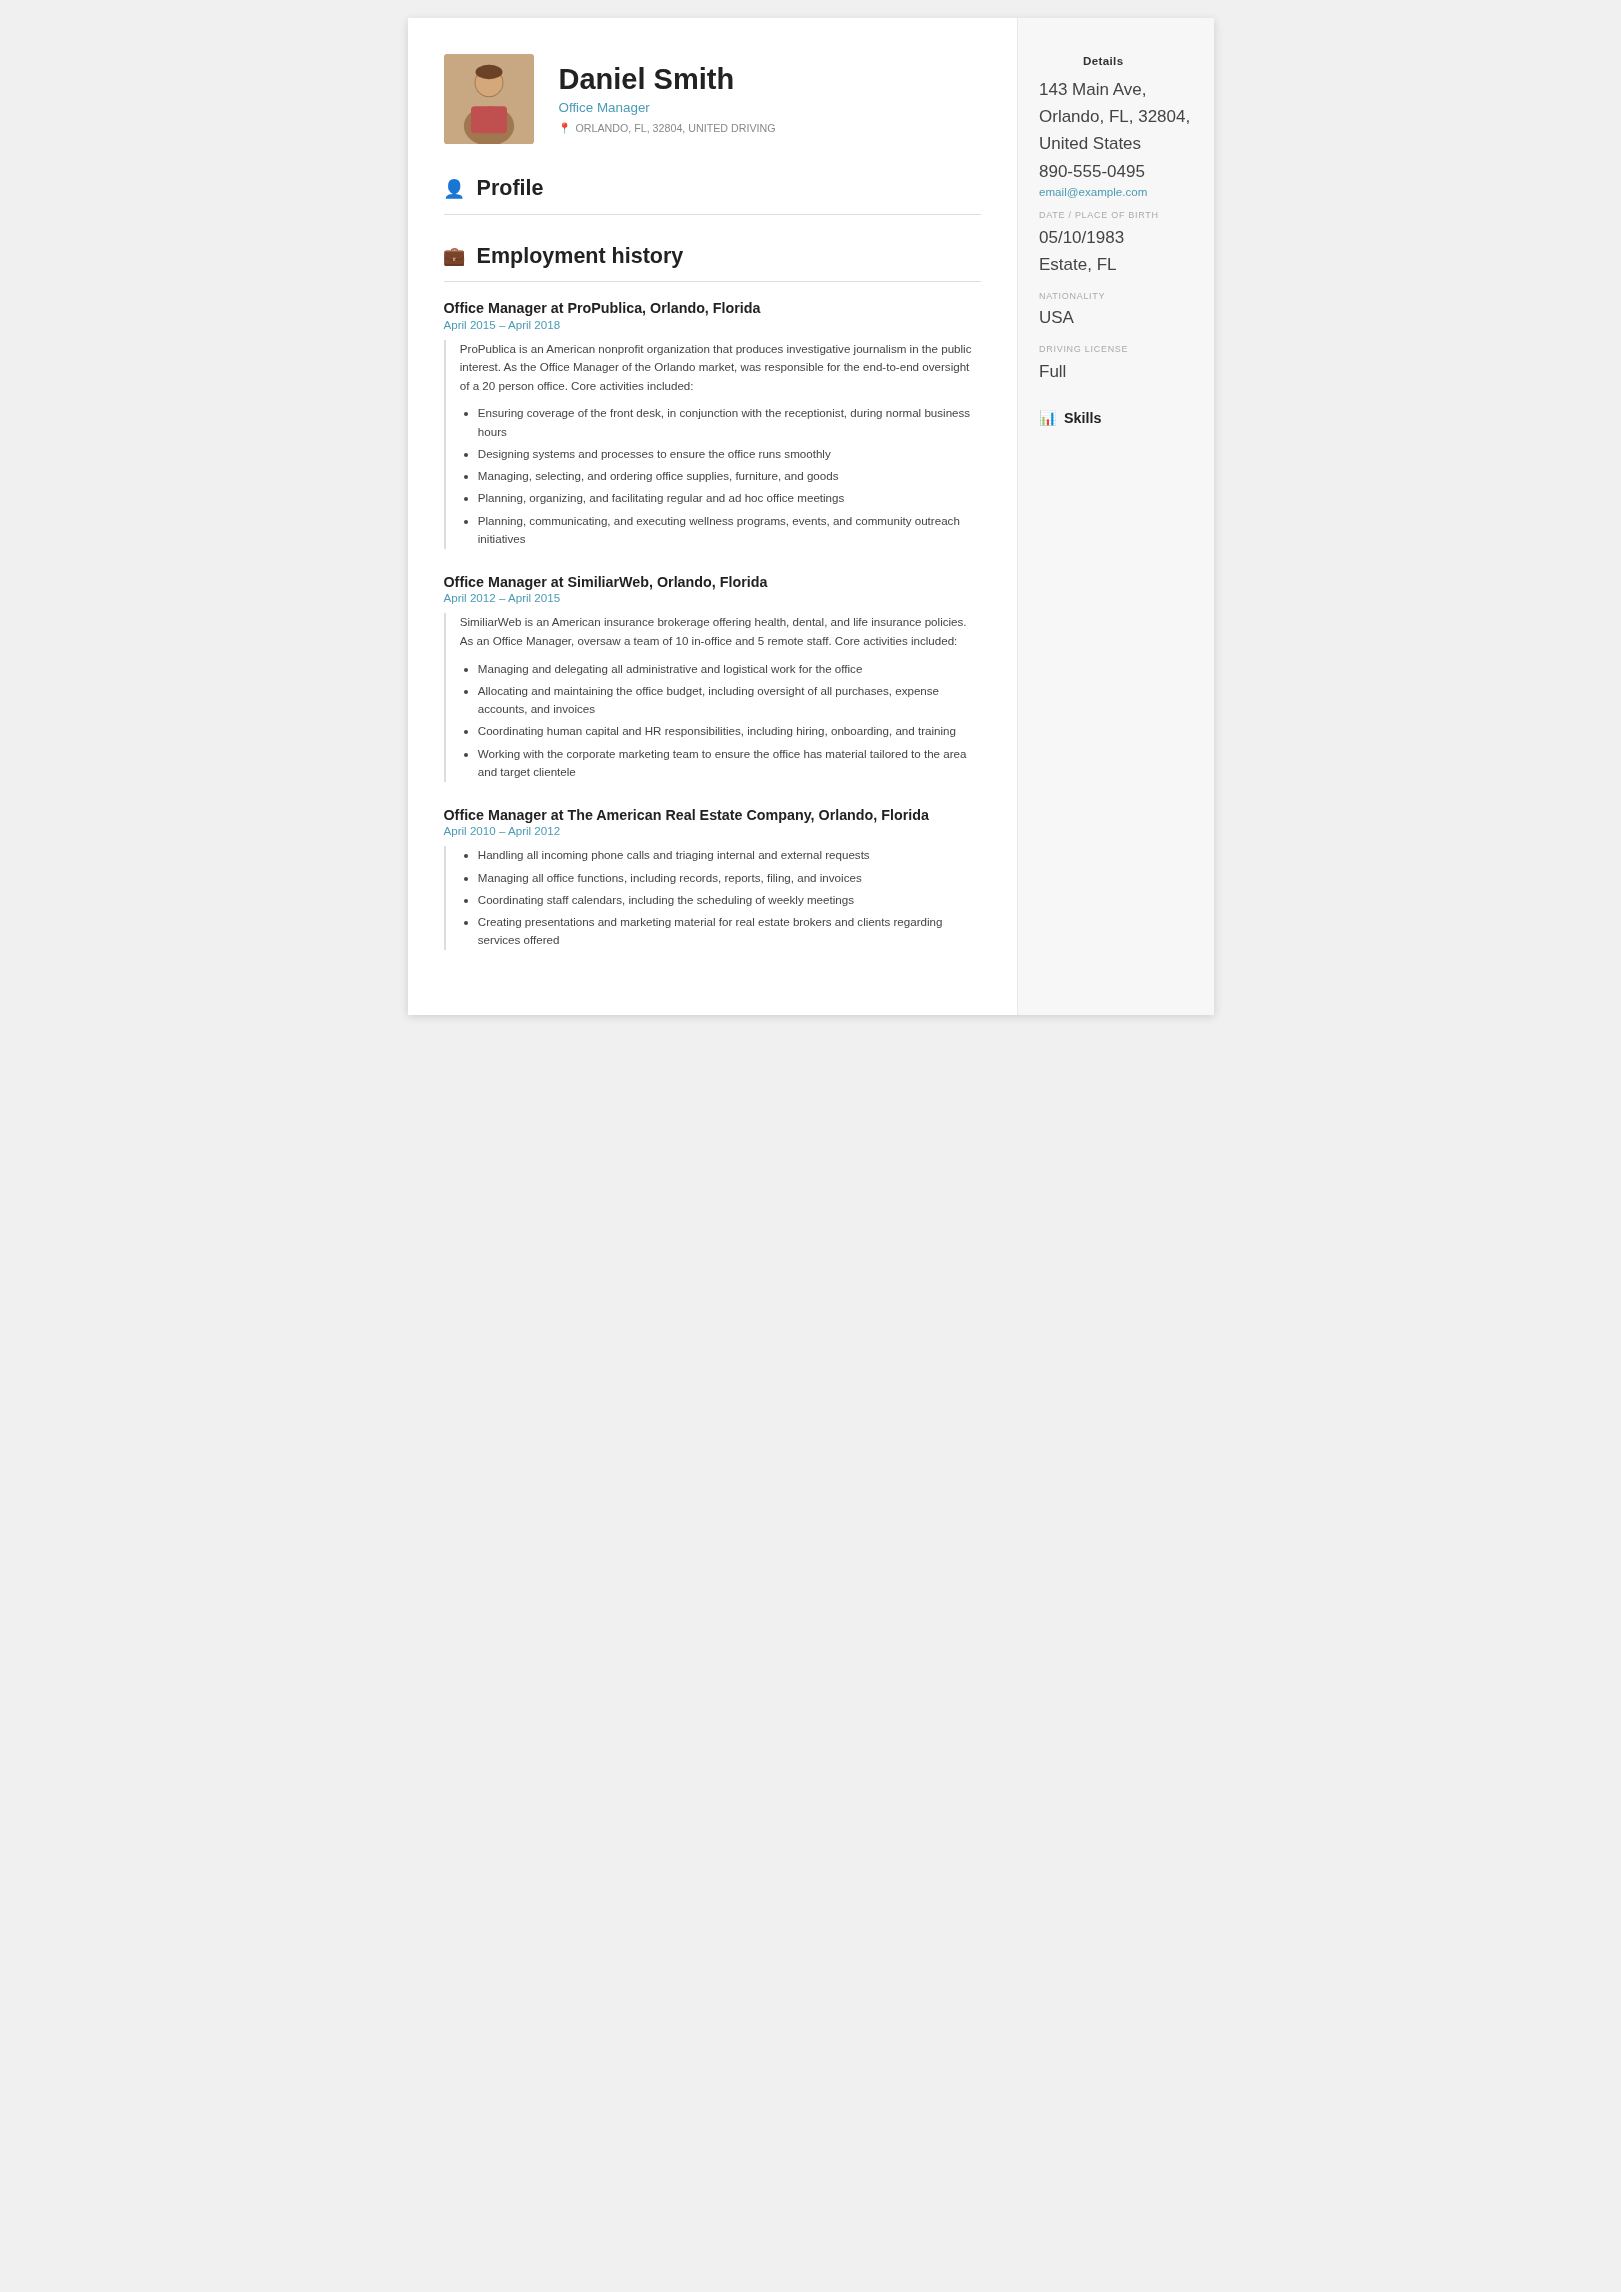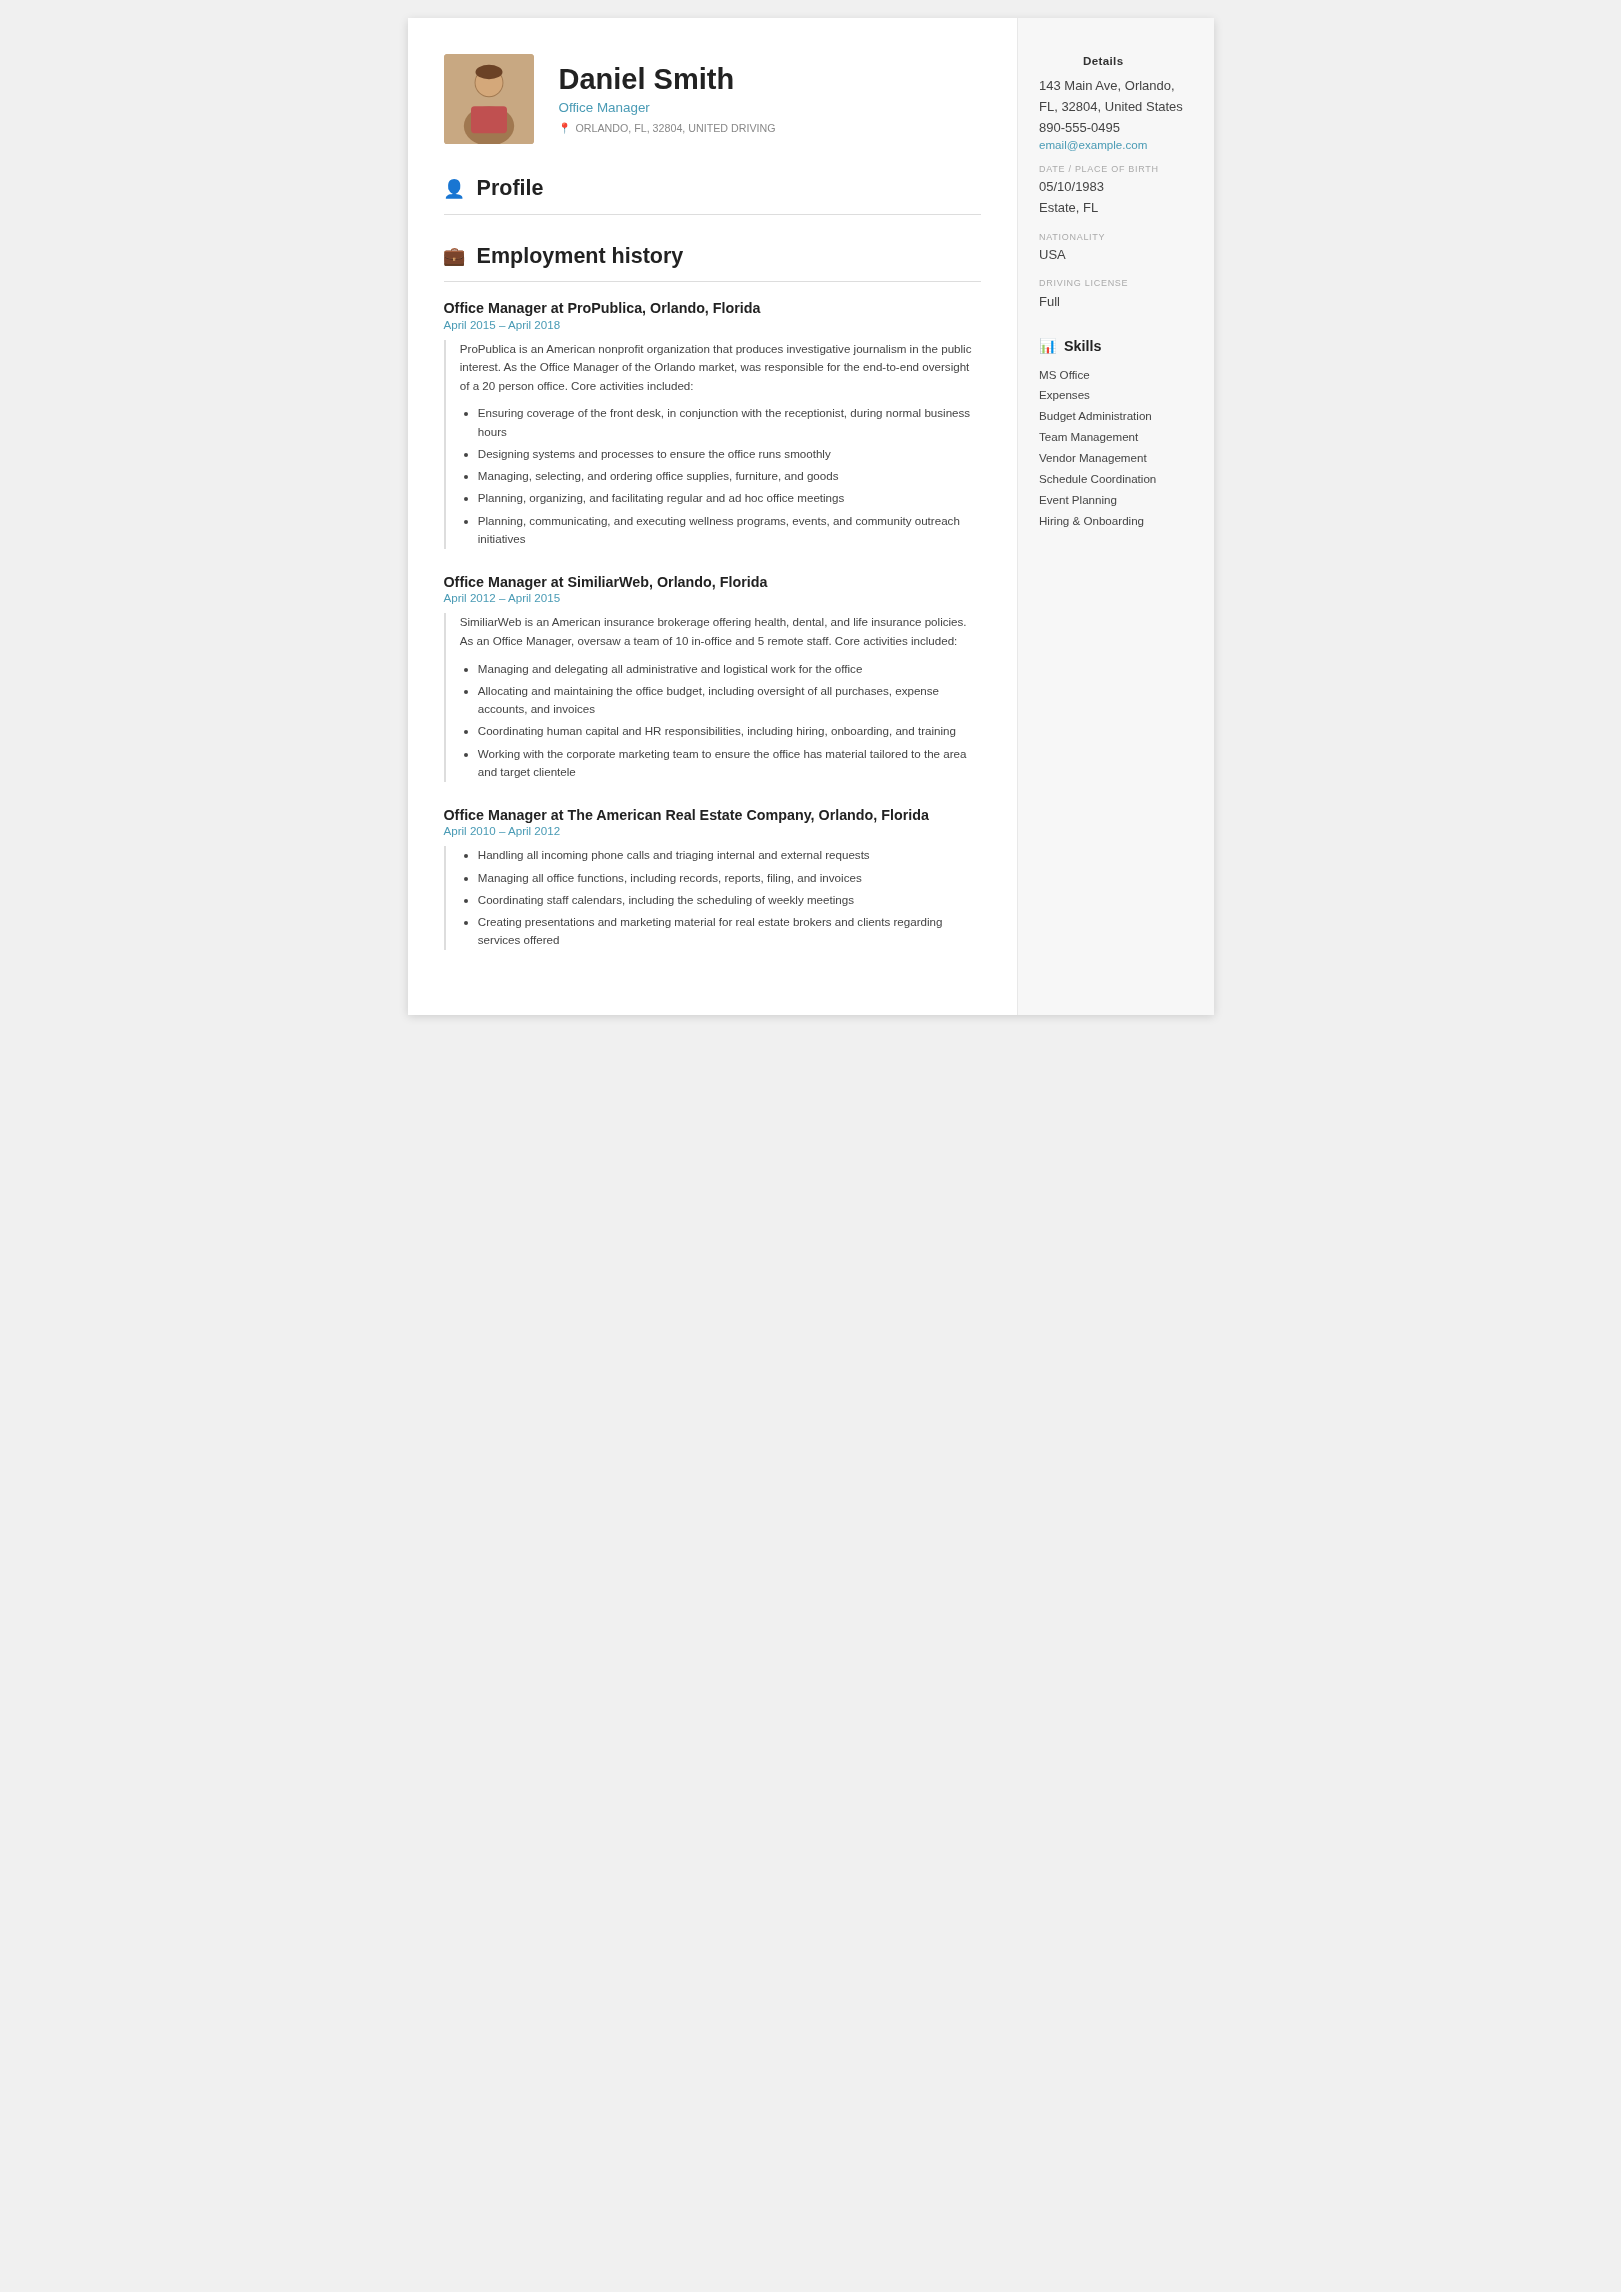--- a/index.html
+++ b/index.html
@@ -139,21 +139,21 @@
     .sidebar-section { margin-bottom: 25px; }
     .sidebar-section-title {
       font-size: 11.6px;
       font-weight: bold;
       color: #333;
       margin-bottom: 9px;
       letter-spacing: 0.03em;
       padding-left: 44px;
     }
     .sidebar-text {
-      font-size: 13px;
+      font-size: 17px;
       color: #444;
       line-height: 1.6;
     }
     .sidebar-label {
       font-size: 9px;
       color: #aaa;
       text-transform: uppercase;
       letter-spacing: 0.08em;
       margin-bottom: 3.6px;
       margin-top: 12.5px;
@@ -287,27 +287,17 @@
 
       <div class="sidebar-label">DRIVING LICENSE</div>
       <div class="sidebar-text">Full</div>
     </div>
 
     <div class="sidebar-section">
       <div class="skills-section-title">
         <span class="skills-icon">📊</span>
         <span>Skills</span>
       </div>
-      <div id="skills-container">
-          <div class="skill-item">MS Office</div>
-          <div class="skill-item">Expenses</div>
-          <div class="skill-item">Budget Administration</div>
-          <div class="skill-item">Team Management</div>
-          <div class="skill-item">Vendor Management</div>
-          <div class="skill-item">Schedule Coordination</div>
-          <div class="skill-item">Event Planning</div>
-          <div class="skill-item">Hiring &amp; Onboarding</div>
-        </div>
     </div>
 
   </div>
 </div>
 
 
 </body></html>

